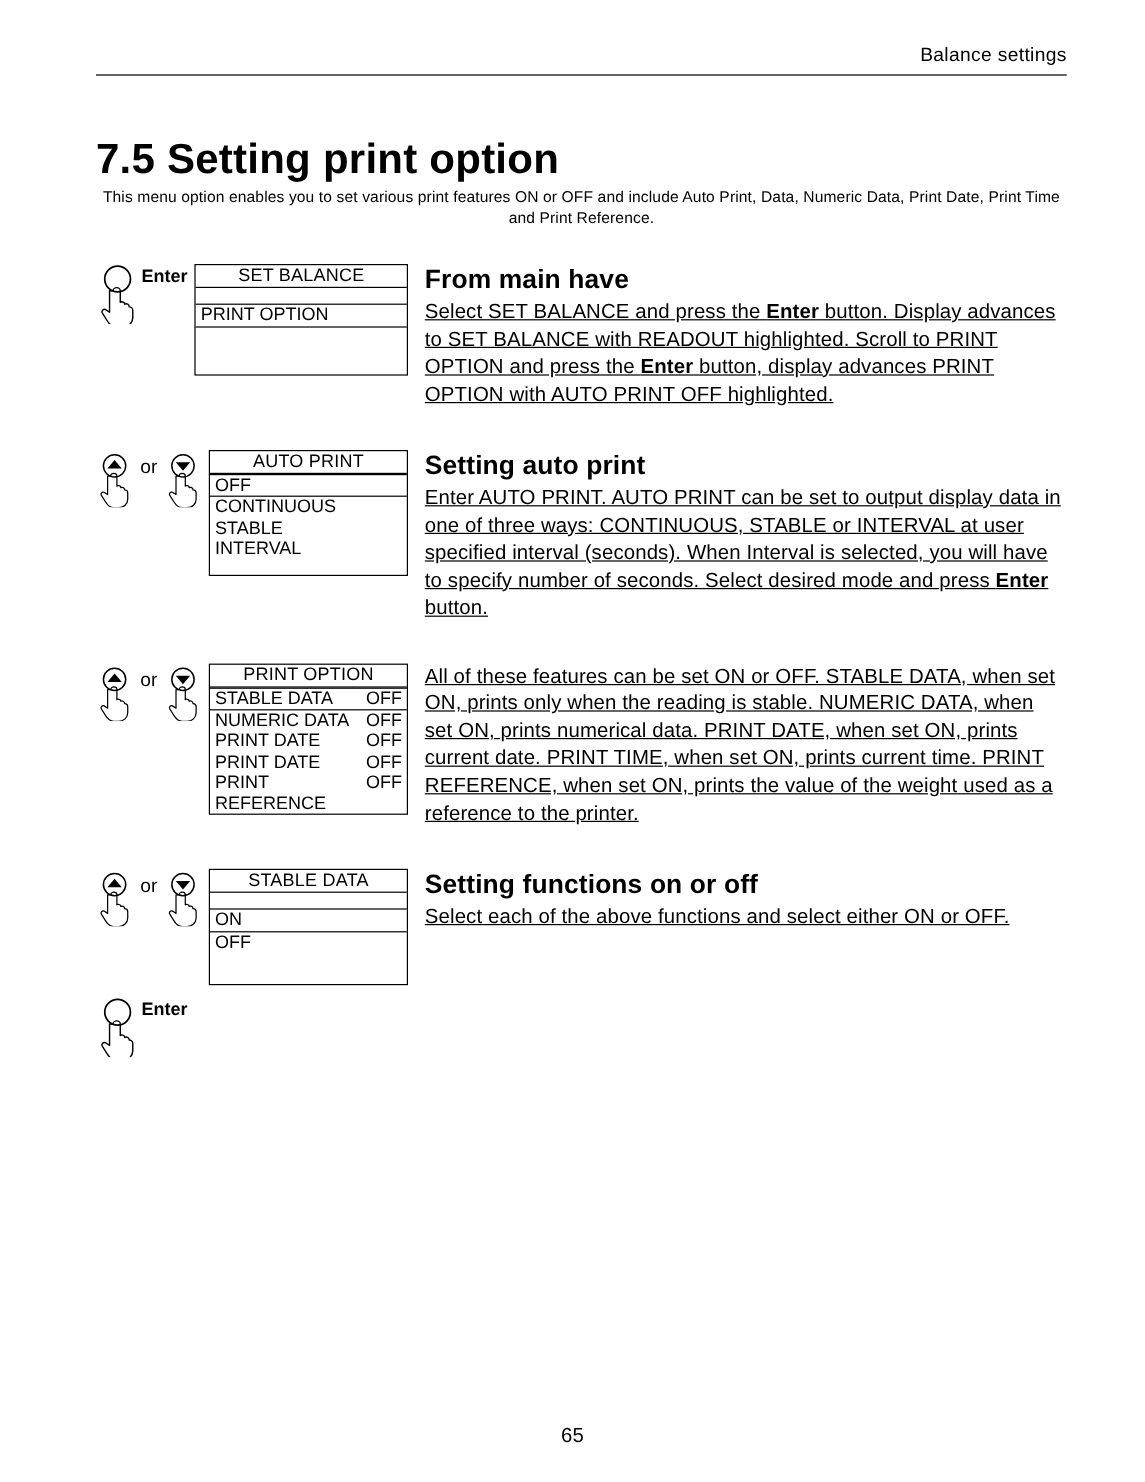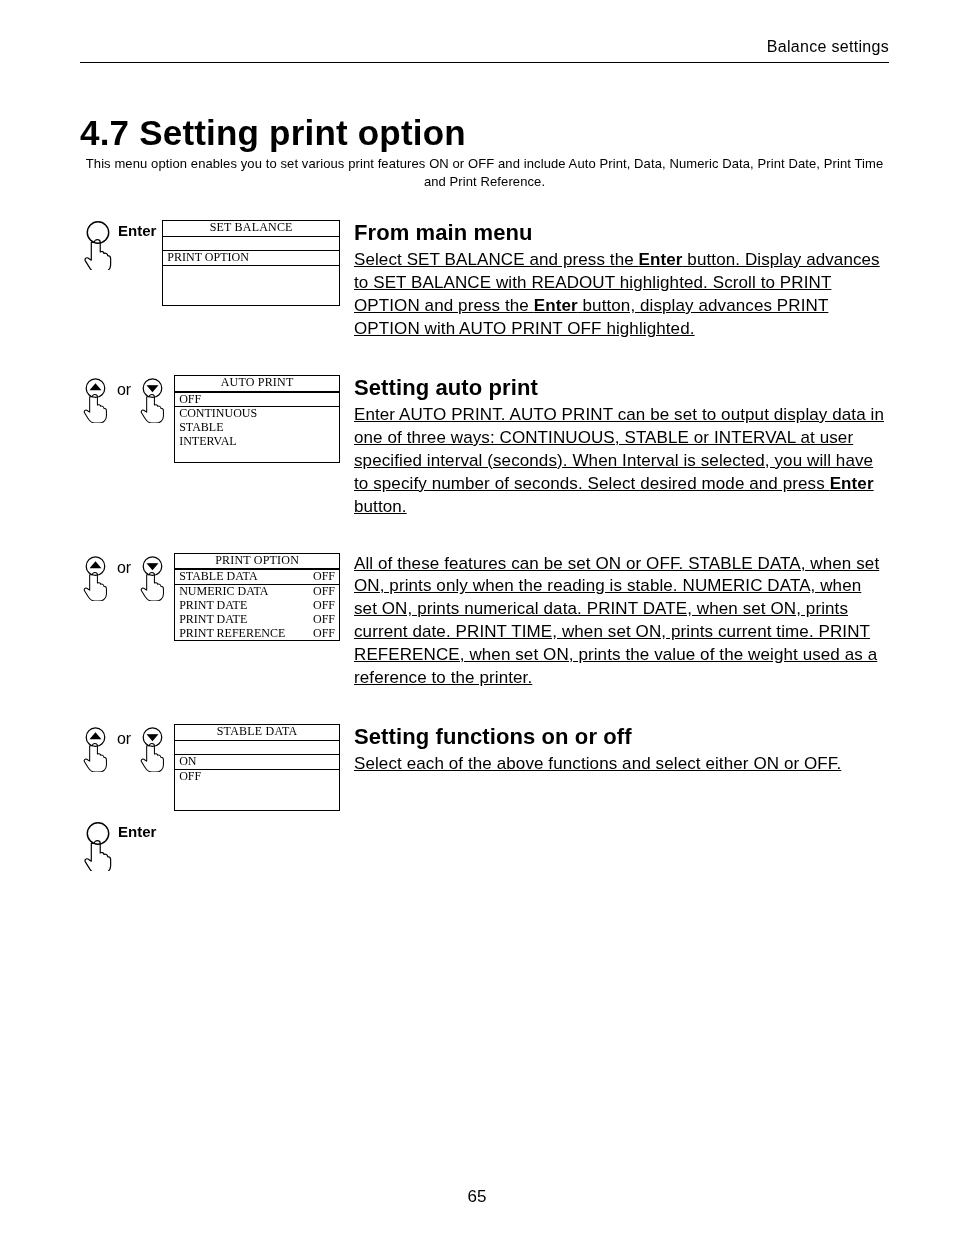--- a/index.html
+++ b/index.html
@@ -87,23 +87,23 @@
   .btn-label {
     font-weight: 800;
     font-size: 15px;
     margin-top: 2px;
   }
   
   .lcd {
     border: 1.4px solid #000;
     width: 182px;
     box-sizing: border-box;
-    font-family: Liberation Serif, serif;
+    font-family: Liberation Sans, sans-serif;
     font-stretch: condensed;
-    font-size: 12px;
+    font-size: 15px;
     line-height: 1.15;
     background: #fff;
   }
   .lcd .head {
     text-align: center;
     border-bottom: 1.2px solid #000;
     padding: 0 2px 1px;
     font-weight: 400;
     letter-spacing: 0.2px;
   }
@@ -162,21 +162,21 @@
       <use href="#sym-hand" x="3" y="20" width="34" height="40"></use>
     </symbol>
   </defs>
 </svg>
 
 <div class="page">
 
   <div class="running-head">Balance settings</div>
   <hr class="rule">
 
-  <h1 class="title">4.7  Setting print option</h1>
+  <h1 class="title">7.5  Setting print option</h1>
   <p class="intro">This menu option enables you to set various print features ON or OFF and include Auto Print, Data, Numeric Data, Print Date, Print Time and Print Reference.</p>
 
   <div class="row">
     <div class="left">
       <div class="icon-row">
         <div style="display:flex;align-items:flex-start;gap:2px">
           <svg class="hand" width="36" height="50">
               <use href="#sym-hand-plain"></use>
             </svg>
           <span class="btn-label">Enter</span>
@@ -188,21 +188,21 @@
               <span>PRINT OPTION</span>
               <span></span>
             </div>
             <div class="line spacer"></div>
             <div class="line spacer"></div>
             <div class="line spacer"></div>
           </div>
       </div>
     </div>
     <div class="right">
-      <h2 class="sub">From main menu</h2>
+      <h2 class="sub">From main have</h2>
       <div class="body">
         <span>Select SET BALANCE and press the </span><b>Enter</b><span> button.  Display advances to SET BALANCE with READOUT highlighted.  Scroll to PRINT OPTION and press the </span><b>Enter</b><span> button, display advances PRINT OPTION with AUTO PRINT OFF highlighted.</span>
       </div>
     </div>
   </div>
 
   <div class="row">
     <div class="left">
       <div class="icon-row">
         <svg class="hand" width="34" height="48">

